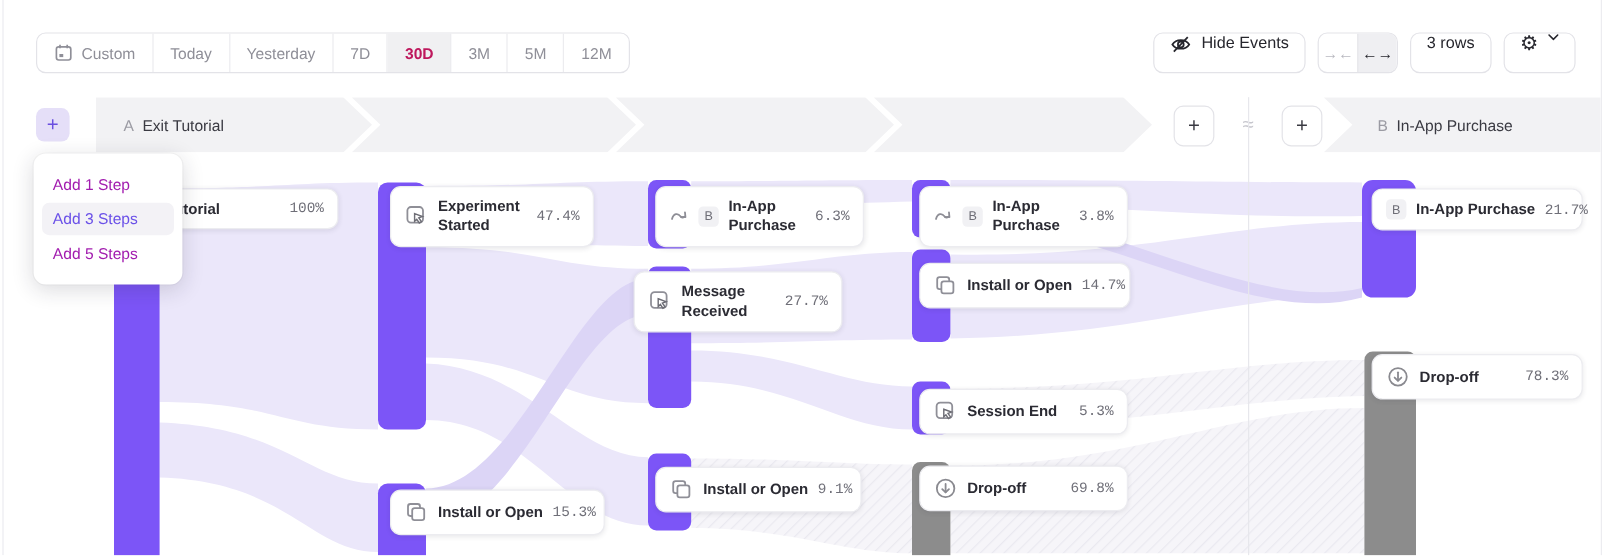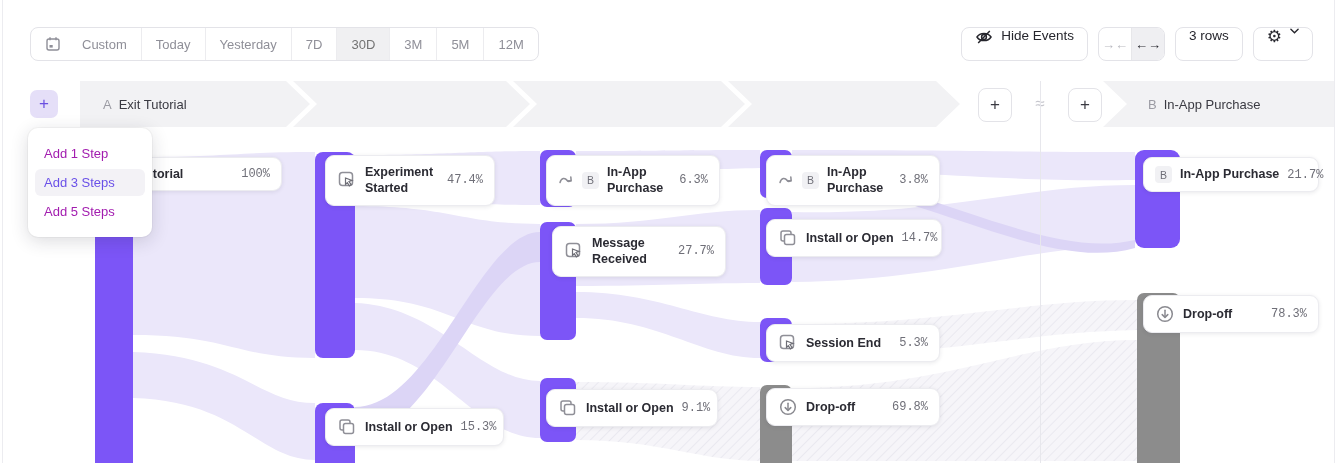--- a/index.html
+++ b/index.html
@@ -3,24 +3,24 @@
 <meta charset="utf-8">
 <style>
   html,body{margin:0;padding:0;background:#fff;}
   #app{position:relative;width:1341px;height:463px;background:#fff;overflow:hidden;
        font-family:"Liberation Sans",sans-serif;color:#2b2b33;}
   .abs{position:absolute;}
   .edge{position:absolute;top:0;bottom:0;width:1px;background:#ececf0;}
   
   .toolbar-left{position:absolute;left:30px;top:27px;display:flex;align-items:stretch;
      border:1px solid #e3e3e8;border-radius:8px;background:#fff;height:32px;overflow:hidden;}
-  .date-item{display:flex;align-items:center;gap:21px;padding:0 14px;font-size:13px;color:#8f8f98;
+  .date-item{display:flex;align-items:center;gap:7px;padding:0 14px;font-size:13px;color:#8f8f98;
      border-right:1px solid #ececef;cursor:pointer;white-space:nowrap;}
   .date-item:last-child{border-right:none;}
-  .date-item.sel{background:#f0f0f2;color:#737373;font-weight:400;}
+  .date-item.sel{background:#f0f0f2;color:#be185d;font-weight:700;}
   .toolbar-right{position:absolute;right:28px;top:27px;display:flex;align-items:center;gap:10px;height:34px;}
   .tbtn{display:flex;gap:8px;height:32px;padding:0 13px;border:1px solid #e3e3e8;
      border-radius:8px;background:#fff;font-size:13.5px;font-weight:500;color:#26262d;cursor:pointer;white-space:nowrap;}
   .seg2{display:flex;height:32px;border:1px solid #e3e3e8;border-radius:8px;overflow:hidden;background:#fff;}
   .seg2 .cell{width:32px;display:flex;align-items:center;justify-content:center;font-size:13px;cursor:pointer;}
   .seg2 .cell.dis{color:#b9b9c0;}
   .seg2 .cell.on{background:#efeff2;color:#26262d;border-left:1px solid #e7e7ea;}
   .chev{width:9px;height:6px;flex:0 0 auto;}
   .gear-glyph{font-size:17px;line-height:1;color:#2a2a31;}
   
@@ -226,21 +226,21 @@
   <div class="card" style="left:546px;top:155px;width:150px;">
     <svg class="icon16" viewBox="0 0 16 16">
       <path d="M2 10.5 C3.4 5.6 7 5.4 9 8.3 C10 9.7 11.2 9.7 12.3 8.6" fill="none" stroke="#8e8e96" stroke-width="1.5" stroke-linecap="round"></path>
       <path d="M12.8 4.9 L13.2 8.9 L9.4 8.7" fill="none" stroke="#8e8e96" stroke-width="1.5" stroke-linecap="round" stroke-linejoin="round"></path>
     </svg>
     <span class="badge-b">B</span>
     <span class="lbl" style="width:62px;">In-App Purchase</span>
     <span class="pct">6.3%</span>
   </div>
 
-  <div class="card" style="left:552px;top:226px;width:150px;">
+  <div class="card" style="left:528px;top:226px;width:150px;">
     <svg class="icon20" viewBox="0 0 20 20">
       <rect x="2.5" y="2.5" width="13" height="13" rx="3" fill="none" stroke="#8f8f97" stroke-width="1.5"></rect>
       <path d="M8.5 8 L15 10.4 L12 11.5 L14.2 14.6 L12.4 15.8 L10.3 12.7 L8.5 14.4 Z" fill="#fff" stroke="#6e6e76" stroke-width="1.2"></path>
     </svg>
     <span class="lbl" style="width:70px;">Message Received</span>
     <span class="pct">27.7%</span>
   </div>
 
   <div class="card" style="left:546px;top:389px;width:148px;">
     <svg class="icon20" viewBox="0 0 20 20">

